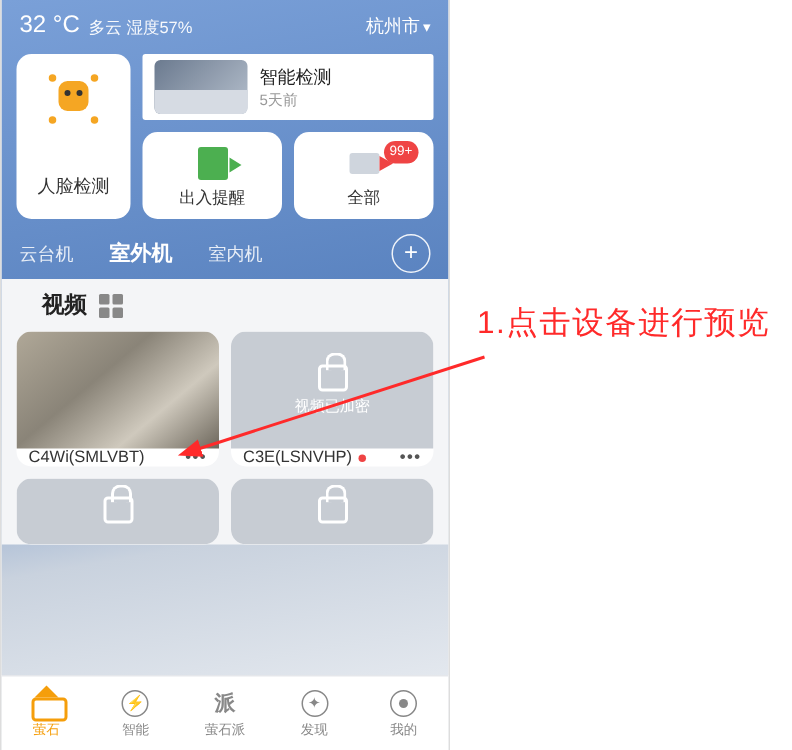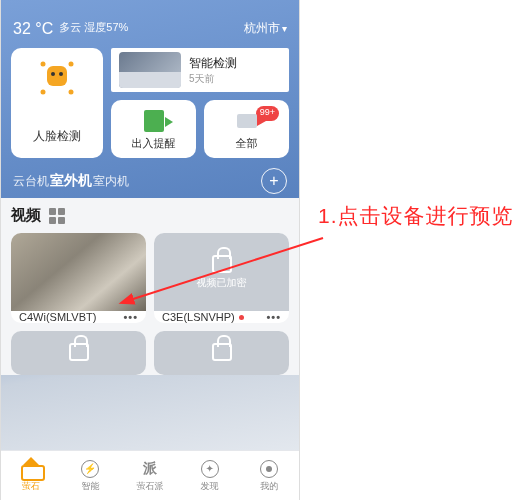--- a/index.html
+++ b/index.html
@@ -3,52 +3,52 @@
 <meta charset="utf-8">
 <style>
   * { box-sizing: border-box; margin: 0; padding: 0; }
   html, body { width: 528px; height: 500px; font-family: "PingFang SC","Microsoft YaHei",Arial,sans-serif; }
   body { display: flex; }
   .phone {
     width: 300px; height: 500px; position: relative; overflow: hidden;
     background: linear-gradient(170deg,#7aa0d8 0%,#5982bf 45%,#c9d2de 70%,#eef1f5 100%);
     border-left: 1px solid #ddd; border-right: 1px solid #ddd;
   }
-  .topbar { display:flex; align-items:flex-start; padding:20px 12px 6px; color:#fff; font-size:12px; }
+  .topbar { display:flex; align-items:flex-end; padding:8px 12px 6px; color:#fff; font-size:12px; }
   .temp { font-size:16px; font-weight:500; margin-right:6px; }
   .weather { font-size:11px; opacity:.95; }
   .city { margin-left:auto; font-size:12px; display:flex; align-items:center; gap:2px; }
   .chev { font-size:10px; }
   .cards { display:flex; padding:4px 10px 0; gap:8px; }
-  .card-a { width:92px; height:110px; background:#fff; border-radius:10px; display:flex; flex-direction:column; align-items:center; justify-content:flex-start; padding-top:10px; }
+  .card-a { width:76px; height:110px; background:#fff; border-radius:10px; display:flex; flex-direction:column; align-items:center; justify-content:flex-start; padding-top:10px; }
   .face { width:40px; height:40px; display:flex; align-items:center; justify-content:center; }
   .face svg { display:block; }
   .card-a-label { font-size:12px; color:#333; margin-top:30px; }
   .card-b { flex:1; height:48px; background:#fff; border-radius:2px; display:flex; align-items:center; padding:4px 8px; gap:8px; }
   .thumb { width:62px; height:36px; background:linear-gradient(135deg,#6b7a8f,#b6c0cd); border-radius:4px; position:relative; overflow:hidden; }
   .thumb::after{content:"";position:absolute;left:0;right:0;top:55%;height:45%;background:#d6dbe3;}
   .card-b-txt { display:flex; flex-direction:column; }
   .card-b-title { font-size:12px; color:#222; }
   .card-b-sub { font-size:10px; color:#999; }
   .row2 { display:flex; gap:8px; padding:8px 10px 0; }
   .mini { flex:1; height:58px; background:#fff; border-radius:10px; display:flex; flex-direction:column; align-items:center; justify-content:center; gap:2px; }
   .mini-ic { height:26px; display:flex; align-items:center; }
   .mini-lbl { font-size:11px; color:#333; }
   .door { width:20px; height:22px; background:#4caf50; border-radius:2px; position:relative; }
   .door::after{content:"";position:absolute;right:-9px;top:7px;width:0;height:0;border-left:8px solid #4caf50;border-top:5px solid transparent;border-bottom:5px solid transparent;}
   .allic { width:20px; height:14px; background:#cfd5dd; border-radius:2px; position:relative; }
   .allic::after{content:"";position:absolute;right:-9px;top:2px;width:0;height:0;border-left:9px solid #ef4444;border-top:5px solid transparent;border-bottom:5px solid transparent;}
   .badge99 { position:absolute; top:6px; right:10px; background:#ef4444; color:#fff; font-size:9px; border-radius:8px; padding:0 4px; line-height:13px; height:15px; }
   .mini.rel { position:relative; }
-  .tabs { display:flex; align-items:center; gap:1px; padding:10px 12px 4px; color:rgba(255,255,255,.85); font-size:12px; }
+  .tabs { display:flex; align-items:center; gap:24px; padding:10px 12px 4px; color:rgba(255,255,255,.85); font-size:12px; }
   .tab.active { color:#fff; font-size:14px; font-weight:600; }
   .addbtn { margin-left:auto; width:26px; height:26px; border-radius:50%; border:1.5px solid rgba(255,255,255,.9); display:flex; align-items:center; justify-content:center; color:#fff; font-size:16px; line-height:1; }
   .section { background:#f4f5f7; padding:8px 10px 0; }
   .sechead { display:flex; align-items:center; gap:8px; margin-bottom:8px; }
-  .sectitle { font-size:15px; font-weight:600; color:#222; }
+  .sectitle { font-size:15px; font-weight:600; color:#222;margin-left:17px; }
   .campill { margin-left:auto; display:flex; align-items:center; gap:4px; background:#fff; border:1px solid #e4e6ea; border-radius:14px; padding:3px 10px; font-size:11px; color:#666; }
   .playcirc { width:14px; height:14px; border-radius:50%; border:1.5px solid #777; display:inline-flex; align-items:center; justify-content:center; }
   .playcirc::after{content:"";width:0;height:0;border-left:4px solid #777;border-top:3px solid transparent;border-bottom:3px solid transparent;margin-left:1px;}
   .gridic { width:16px; height:16px; display:grid; grid-template-columns:1fr 1fr; grid-template-rows:1fr 1fr; gap:2px; }
   .gridic span{background:#888;border-radius:1px;}
   .camgrid { display:grid; grid-template-columns:1fr 1fr; gap:8px; }
   .camtile { background:#fff; border-radius:10px; overflow:hidden; }
   .camimg { height:78px; position:relative; }
   .camimg.live { background:linear-gradient(140deg,#b0a898 0%,#8a8478 40%,#cfc9bd 70%,#6d675c 100%); }
   .camimg.enc { background:#c7ccd3; display:flex; flex-direction:column; align-items:center; justify-content:center; color:#fff; }

